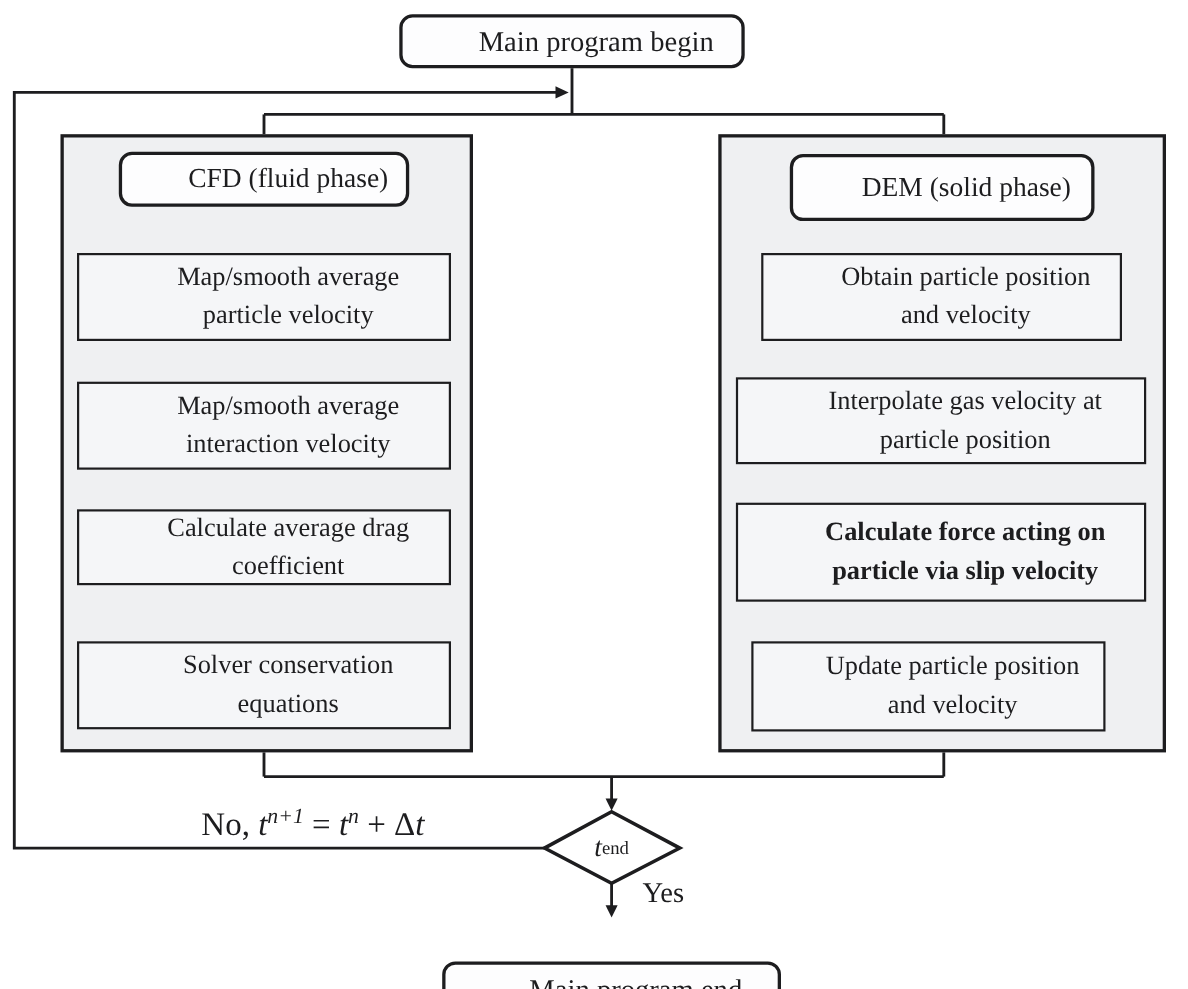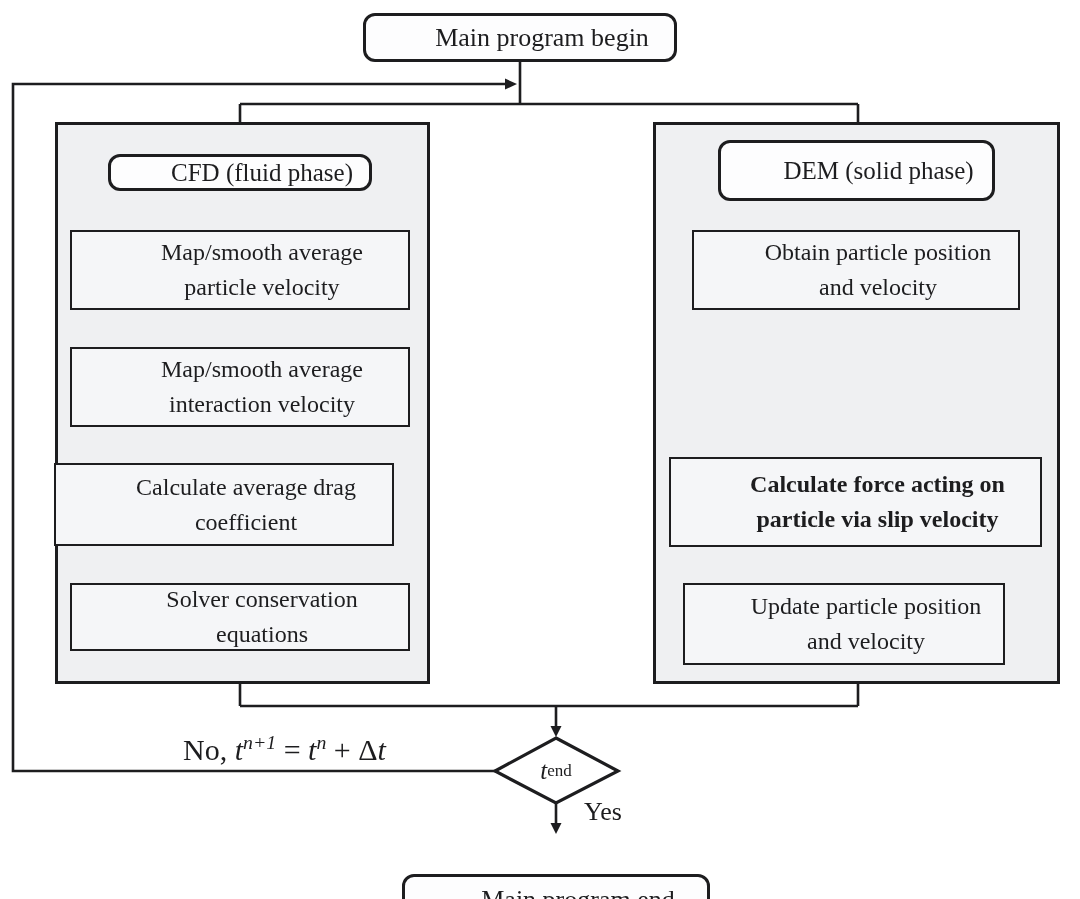--- a/index.html
+++ b/index.html
@@ -164,48 +164,52 @@
       <polyline points="556,803 556,825"></polyline>
       <polygon class="arrow" points="550.5,823 561.5,823 556,834"></polygon>
     </g>
   </svg>
 
   <div class="node terminal" style="left:363px;top:13px;width:314px;height:49px;">
     <span>Main program begin</span>
   </div>
 
   <div class="container" style="left:55px;top:122px;width:375px;height:562px;"></div>
-  <div class="node header-node" style="left:108px;top:138px;width:264px;height:37px;margin-top:16px;">
+  <div class="node header-node" style="left:108px;top:138px;width:264px;height:50px;">
     <span>CFD (fluid phase)</span>
   </div>
   <div class="node process" style="left:70px;top:230px;width:340px;height:80px;">
     <span>Map/smooth average
 particle velocity</span>
   </div>
   <div class="node process" style="left:70px;top:347px;width:340px;height:80px;">
     <span>Map/smooth average
 interaction velocity</span>
   </div>
-  <div class="node process" style="left:54px;top:463px;width:340px;height:83px;">
+  <div class="node process" style="left:70px;top:463px;width:340px;height:69px;">
     <span>Calculate average drag
 coefficient</span>
   </div>
-  <div class="node process" style="left:70px;top:583px;width:340px;height:68px;">
+  <div class="node process" style="left:70px;top:583px;width:340px;height:80px;">
     <span>Solver conservation
 equations</span>
   </div>
 
   <div class="container" style="left:653px;top:122px;width:407px;height:562px;"></div>
   <div class="node header-node" style="left:718px;top:140px;width:277px;height:61px;">
     <span>DEM (solid phase)</span>
   </div>
   <div class="node process" style="left:692px;top:230px;width:328px;height:80px;">
     <span>Obtain particle position
 and velocity</span>
   </div>
+  <div class="node process" style="left:669px;top:343px;width:373px;height:79px;">
+    <span>Interpolate gas velocity at
+particle position</span>
+  </div>
   <div class="node process" style="left:669px;top:457px;width:373px;height:90px;font-weight:bold;">
     <span>Calculate force acting on
 particle via slip velocity</span>
   </div>
   <div class="node process" style="left:683px;top:583px;width:322px;height:82px;">
     <span>Update particle position
 and velocity</span>
   </div>
 
   <div class="decision-label">

